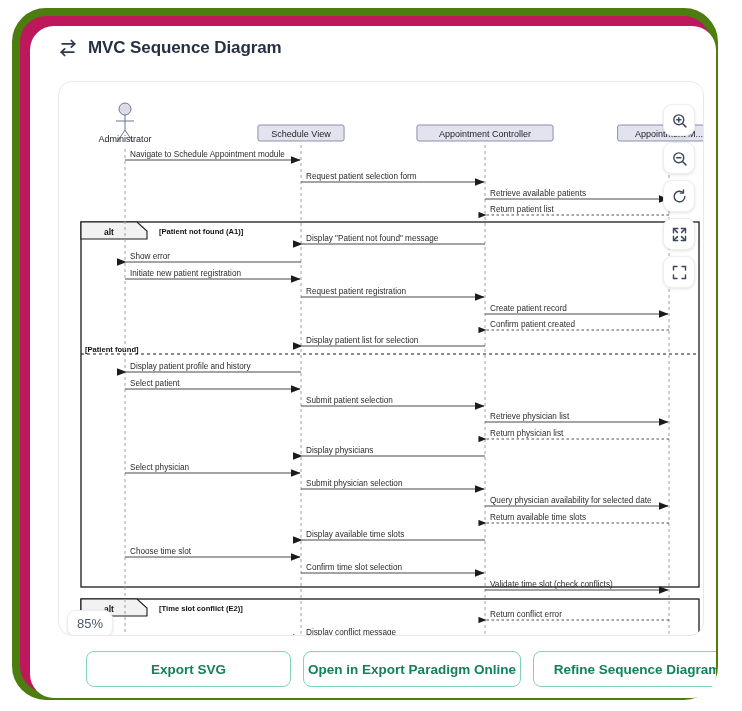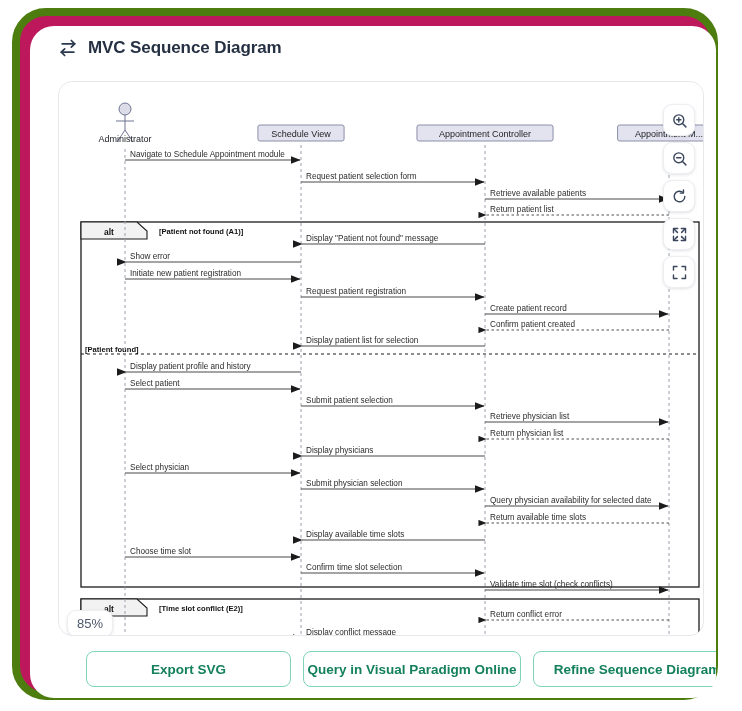--- a/index.html
+++ b/index.html
@@ -272,21 +272,21 @@
       </div>
 
       <div id="zoom-level-badge">85%</div>
     </div>
 
     <div id="footer-actions">
       <button id="btn-export-svg" class="action-btn">
         <span>Export SVG</span>
       </button>
       <button id="btn-open-online" class="action-btn">
-        <span>Query in Visual Paradigm Online</span>
+        <span>Open in Export Paradigm Online</span>
       </button>
       <button id="btn-refine" class="action-btn">
         <span>Refine Sequence Diagram</span>
         <span class="ext-icon">
           <svg viewBox="0 0 24 24" width="14" height="14" fill="none" stroke="currentColor" stroke-width="2.2" stroke-linecap="round" stroke-linejoin="round">
             <path d="M17 13.5V20H4V7h6.5"></path>
             <polyline points="14 3 21 3 21 10"></polyline>
             <line x1="10.5" y1="13.5" x2="21" y2="3"></line>
           </svg>
         

